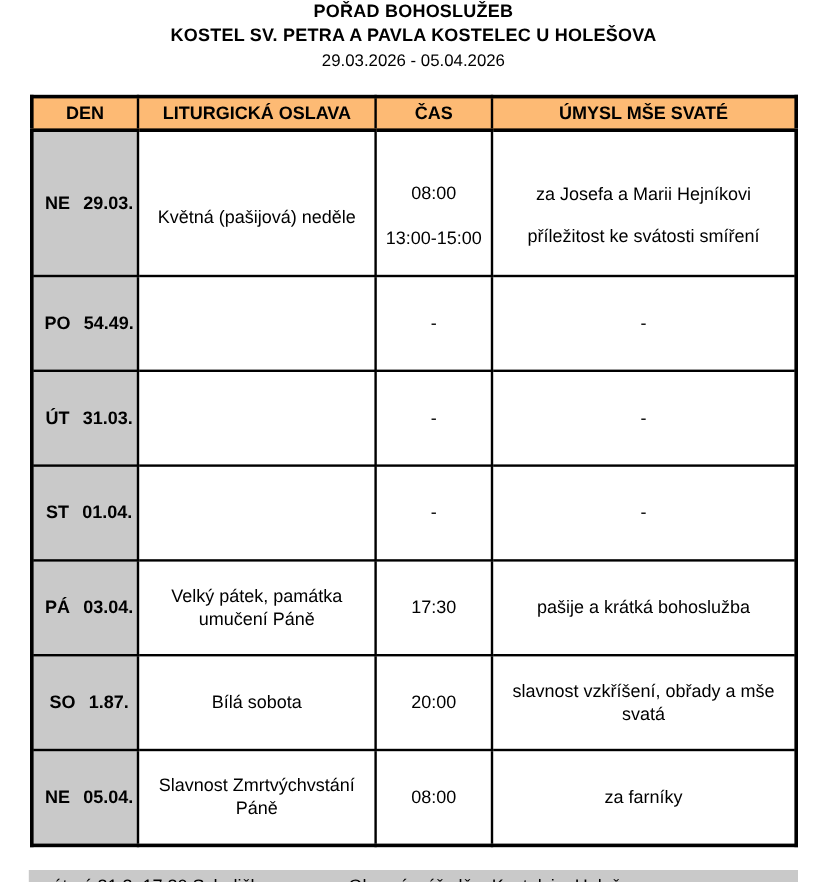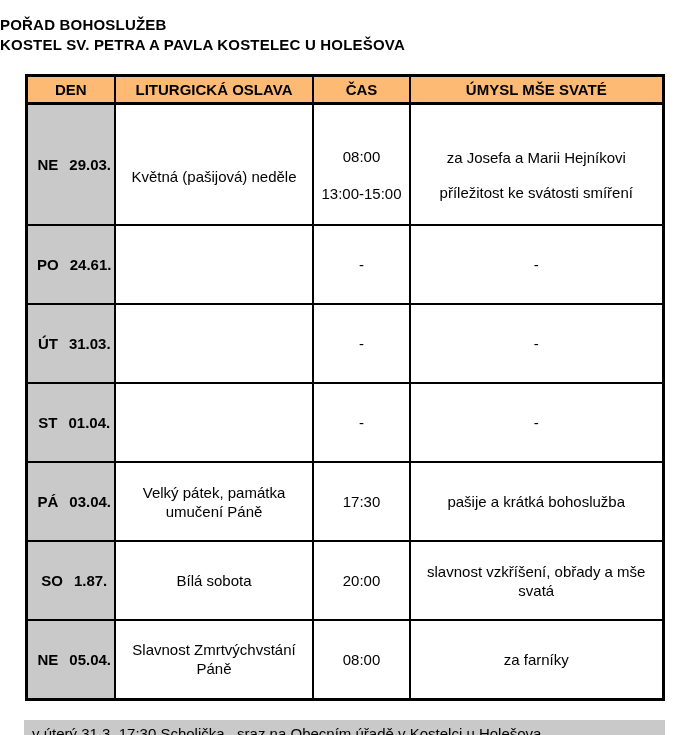--- a/index.html
+++ b/index.html
@@ -11,21 +11,22 @@
     font-family: "Liberation Sans", sans-serif;
     color: #000000;
     overflow: hidden;
   }
   .page {
     width: 689px;
     height: 735px;
     position: relative;
   }
   .title-block {
-    padding-top: 15px;
+    padding-top: 0;
+    text-align: center;
   }
   .title-line1, .title-line2 {
     font-size: 15px;
     font-weight: bold;
     line-height: 20px;
     letter-spacing: 0.2px;
   }
   .title-line3 {
     font-size: 14px;
     line-height: 20px;
@@ -103,20 +104,21 @@
   }
 </style>
 </head>
 <body>
 
 <div class="page">
 
   <div class="title-block">
     <div class="title-line1">POŘAD BOHOSLUŽEB</div>
     <div class="title-line2">KOSTEL SV. PETRA A PAVLA KOSTELEC U HOLEŠOVA</div>
+    <div class="title-line3">29.03.2026 - 05.04.2026</div>
   </div>
 
   <table class="schedule">
     <colgroup>
       <col class="c-day">
         <col class="c-liturgy">
         <col class="c-time">
         <col class="c-intent">
     </colgroup>
     <thead>
@@ -149,21 +151,21 @@
             <div>za Josefa a Marii Hejníkovi</div>
             <div>příležitost ke svátosti smíření</div>
           </div>
         </td>
       </tr>
 
       <tr class="row-std">
         <td class="day-cell">
           <span class="day-inner">
             <span>PO</span>
-            <span>24.61.</span>
+            <span>54.49.</span>
           </span>
         </td>
         <td class="liturgy-cell"></td>
         <td>-</td>
         <td class="intent-cell">-</td>
       </tr>
 
       <tr class="row-std">
         <td class="day-cell">
           <span class="day-inner">

